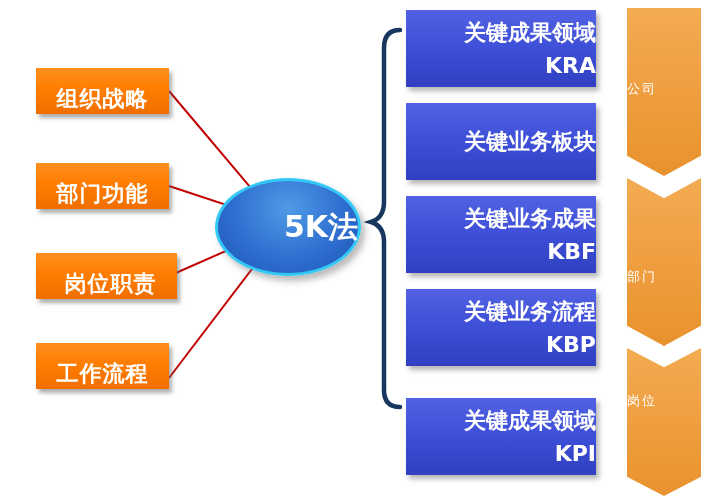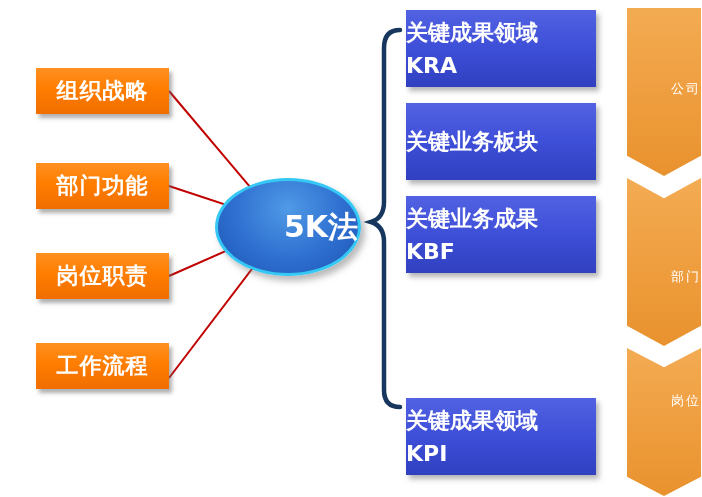--- a/index.html
+++ b/index.html
@@ -5,53 +5,53 @@
   html,body{margin:0;padding:0;background:#ffffff;}
   body{font-family:"DejaVu Sans","Liberation Sans",sans-serif;}
   .stage{position:relative;width:702px;height:497px;background:#ffffff;overflow:hidden;}
 
   .overlay-svg{position:absolute;left:0;top:0;width:702px;height:497px;z-index:1;}
 
   .input-box{
     position:absolute;left:36px;width:133px;height:46px;z-index:2;
     background:linear-gradient(180deg,#ff9021 0%,#ff7d00 45%,#f06e00 100%);
     box-shadow:3px 4px 4px rgba(110,110,110,.55);
-    display:flex;align-items:center;justify-content:center;
+    display:flex;align-items:flex-end;justify-content:center;
     color:#ffffff;font-weight:bold;font-size:22px;letter-spacing:1px;
   }
-  .input-1{top:68px;} .input-2{top:163px;} .input-3{top:253px;} .input-4{top:343px;}
+  .input-1{top:68px;} .input-2{top:163px;} .input-3{top:253px;padding-left:8px;} .input-4{top:343px;}
 
   .center-ellipse{
     position:absolute;left:215px;top:178px;width:140px;height:92px;z-index:3;
     border-radius:50%;
     background:radial-gradient(ellipse at 50% 30%,#4f9ae6 0%,#2e6fd0 55%,#1d55b4 100%);
     border:3px solid #35c8f5;
     box-shadow:4px 5px 6px rgba(120,120,120,.5);
     display:flex;align-items:center;justify-content:flex-end;
     color:#ffffff;font-weight:bold;font-size:30px;
   }
 
   .output-box{
     position:absolute;left:406px;width:190px;height:77px;z-index:2;
     background:linear-gradient(180deg,#5262e2 0%,#3e4fd8 50%,#3040c0 100%);
     box-shadow:3px 4px 5px rgba(120,120,120,.55);
-    display:flex;flex-direction:column;align-items:flex-start;justify-content:center;
+    display:flex;flex-direction:column;align-items:flex-end;justify-content:center;
     color:#ffffff;font-weight:bold;font-size:22px;line-height:1.5;text-align:center;
   }
   .output-1{top:10px;} .output-2{top:103px;} .output-3{top:196px;} .output-4{top:289px;} .output-5{top:398px;}
 
   .chevron{
     position:absolute;left:627px;width:74px;z-index:2;
     background:linear-gradient(180deg,#f3ab52 0%,#ee9c3c 60%,#e8922e 100%);
   }
   .chevron-1{top:8px;height:168px;clip-path:polygon(0 0,100% 0,100% 88%,50% 100%,0 88%);}
   .chevron-2{top:178px;height:168px;clip-path:polygon(0 0,50% 12%,100% 0,100% 88%,50% 100%,0 88%);}
   .chevron-3{top:348px;height:148px;clip-path:polygon(0 0,50% 13%,100% 0,100% 87%,50% 100%,0 87%);}
   .chevron-label{
-    position:absolute;left:0;width:100%;text-align:right;
+    position:absolute;left:0;width:100%;text-align:left;
     color:#ffffff;font-size:13px;letter-spacing:2px;
   }
   .chevron-1 .chevron-label{top:43%;}
   .chevron-2 .chevron-label{top:37%;margin-top:28px;}
   .chevron-3 .chevron-label{top:30%;}
 </style>
 </head>
 <body>
 
 <div class="stage">
@@ -85,20 +85,24 @@
     <span>关键成果领域</span>
     <span>KRA</span>
   </div>
   <div class="output-box output-2">
     <span>关键业务板块</span>
   </div>
   <div class="output-box output-3">
     <span>关键业务成果</span>
     <span>KBF</span>
   </div>
+  <div class="output-box output-4">
+    <span>关键业务流程</span>
+    <span>KBP</span>
+  </div>
   <div class="output-box output-5">
     <span>关键成果领域</span>
     <span>KPI</span>
   </div>
 
   <div class="chevron chevron-1">
     <span class="chevron-label">公司</span>
   </div>
   <div class="chevron chevron-2">
     <span class="chevron-label">部门</span>

